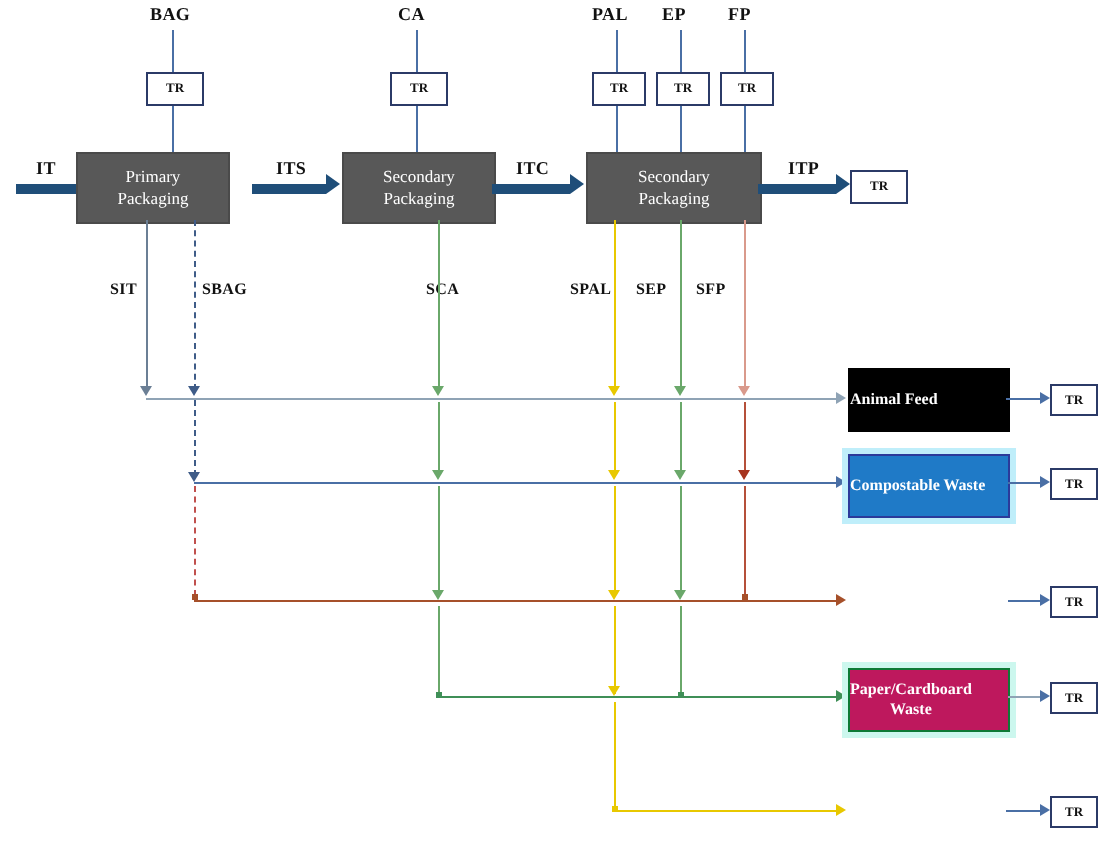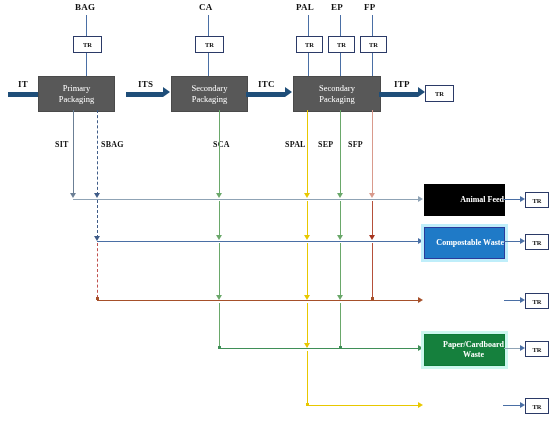--- a/index.html
+++ b/index.html
@@ -16,21 +16,21 @@
   .proc{position:absolute;background:#585858;border:1px solid #4a4a4a;color:#fff;
         display:flex;align-items:center;justify-content:center;text-align:center;
         font-size:8.5px;line-height:11px;font-family:"Liberation Serif",serif;}
 
   
   .tr{position:absolute;background:#ffffff;border:1.2px solid #2b3a67;
       display:flex;align-items:center;justify-content:center;
       font-size:6.5px;font-weight:bold;color:#111;font-family:"Liberation Serif",serif;}
 
   
-  .waste{position:absolute;display:flex;align-items:center;justify-content:flex-end;
+  .waste{position:absolute;display:flex;align-items:center;justify-content:flex-start;
          text-align:center;font-size:8px;font-weight:bold;line-height:10px;
          font-family:"Liberation Serif",serif;}
 
   
   .ah{position:absolute;width:0;height:0;}
   .ah-r{border-top:3.2px solid transparent;border-bottom:3.2px solid transparent;}
   .ah-d{border-left:3.2px solid transparent;border-right:3.2px solid transparent;}
   .ah-r.thick{border-top-width:5px;border-bottom-width:5px;}
 
   .sq{position:absolute;width:3px;height:3px;}
@@ -189,21 +189,21 @@
 
   <div class="hline" style="left:307px;top:405px;width:111px;border-top:1.2px solid #e8c800;"></div>
   <div class="ah ah-r" style="left:418px;top:402px;border-left:5px solid #e8c800;"></div>
 
   <div class="waste" style="left:424px;top:184px;width:79px;height:30px;background:#000000;color:#fff;border:1px solid #000;">
     <span>Animal Feed</span>
   </div>
   <div class="waste" style="left:424px;top:227px;width:79px;height:30px;background:#1f7ac7;color:#fff;border:1.5px solid #2b3a9a;box-shadow:0 0 0 3px #bfeefa;">
     <span>Compostable Waste</span>
   </div>
-  <div class="waste" style="left:424px;top:334px;width:79px;height:30px;background:#15803d;color:#fff;border:1.5px solid #0d7a36;box-shadow:0 0 0 3px #ccf7ee;">
+  <div class="waste" style="left:424px;top:334px;width:79px;height:30px;background:#be185d;color:#fff;border:1.5px solid #0d7a36;box-shadow:0 0 0 3px #ccf7ee;">
     <div>
       <div>Paper/Cardboard</div>
       <div>Waste</div>
     </div>
   </div>
 
   <div class="hline" style="left:503px;top:199px;width:17px;border-top:1.2px solid #4a6fa5;"></div>
   <div class="ah ah-r" style="left:520px;top:196px;border-left:5px solid #4a6fa5;"></div>
   <div class="tr" style="left:525px;top:192px;width:22px;height:14px;">
       <span>TR</span>

